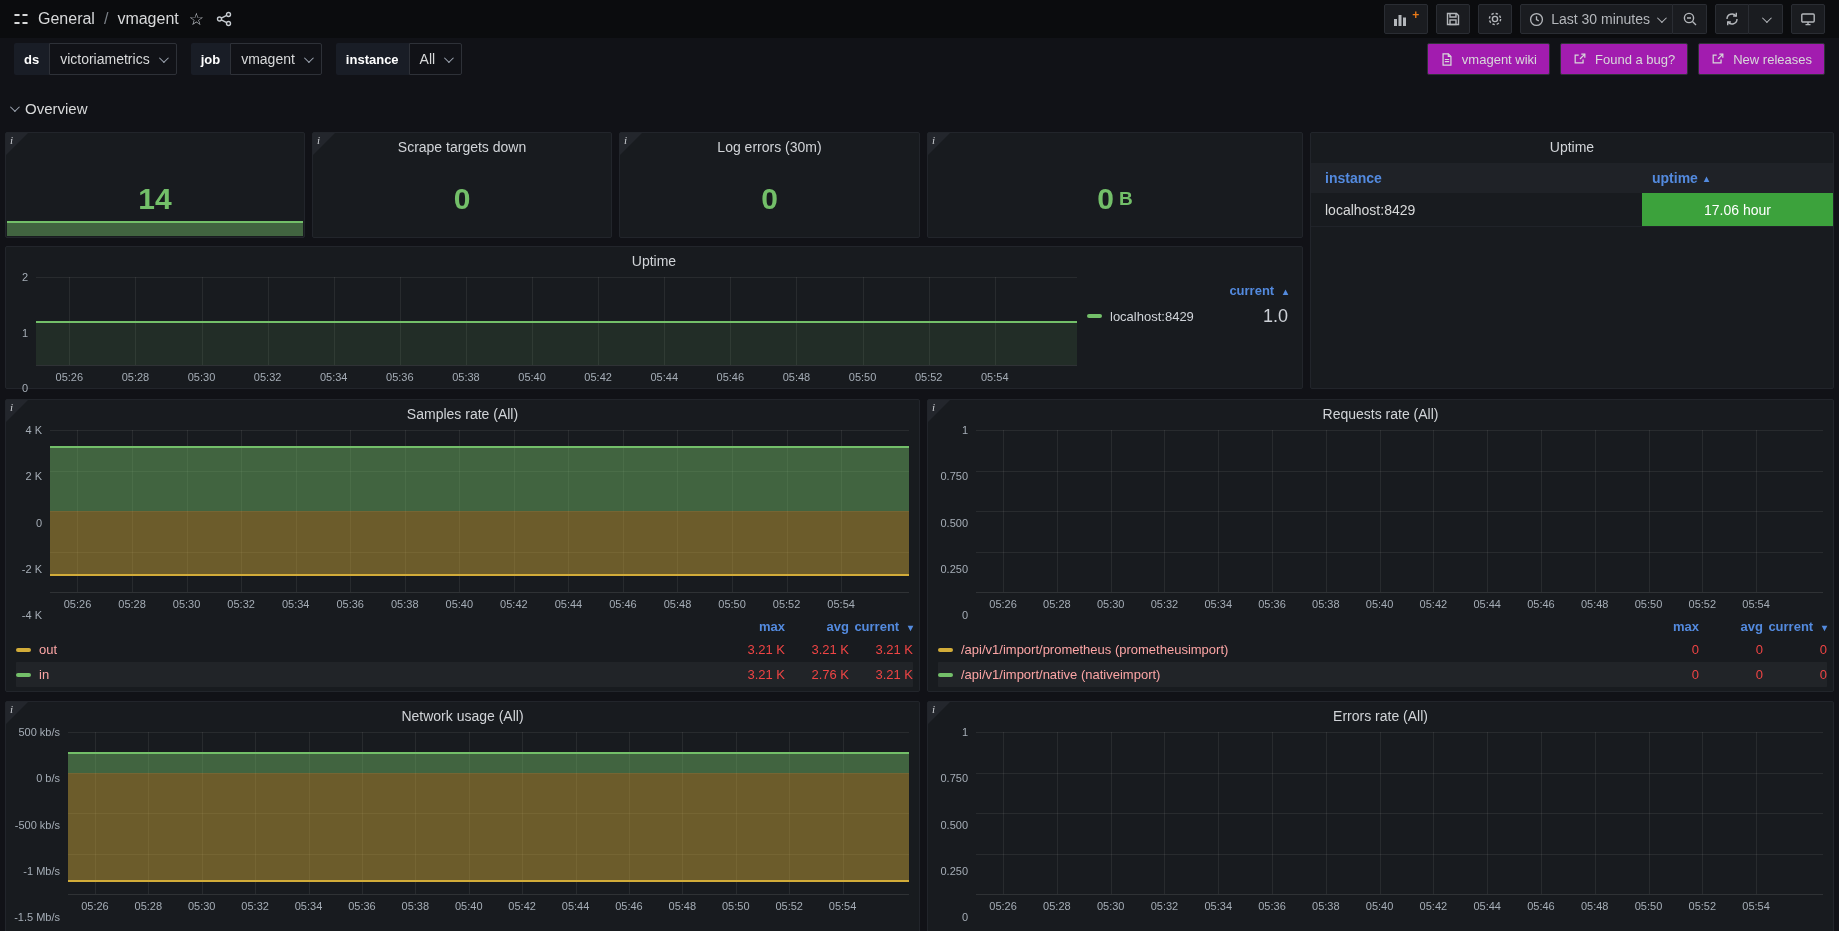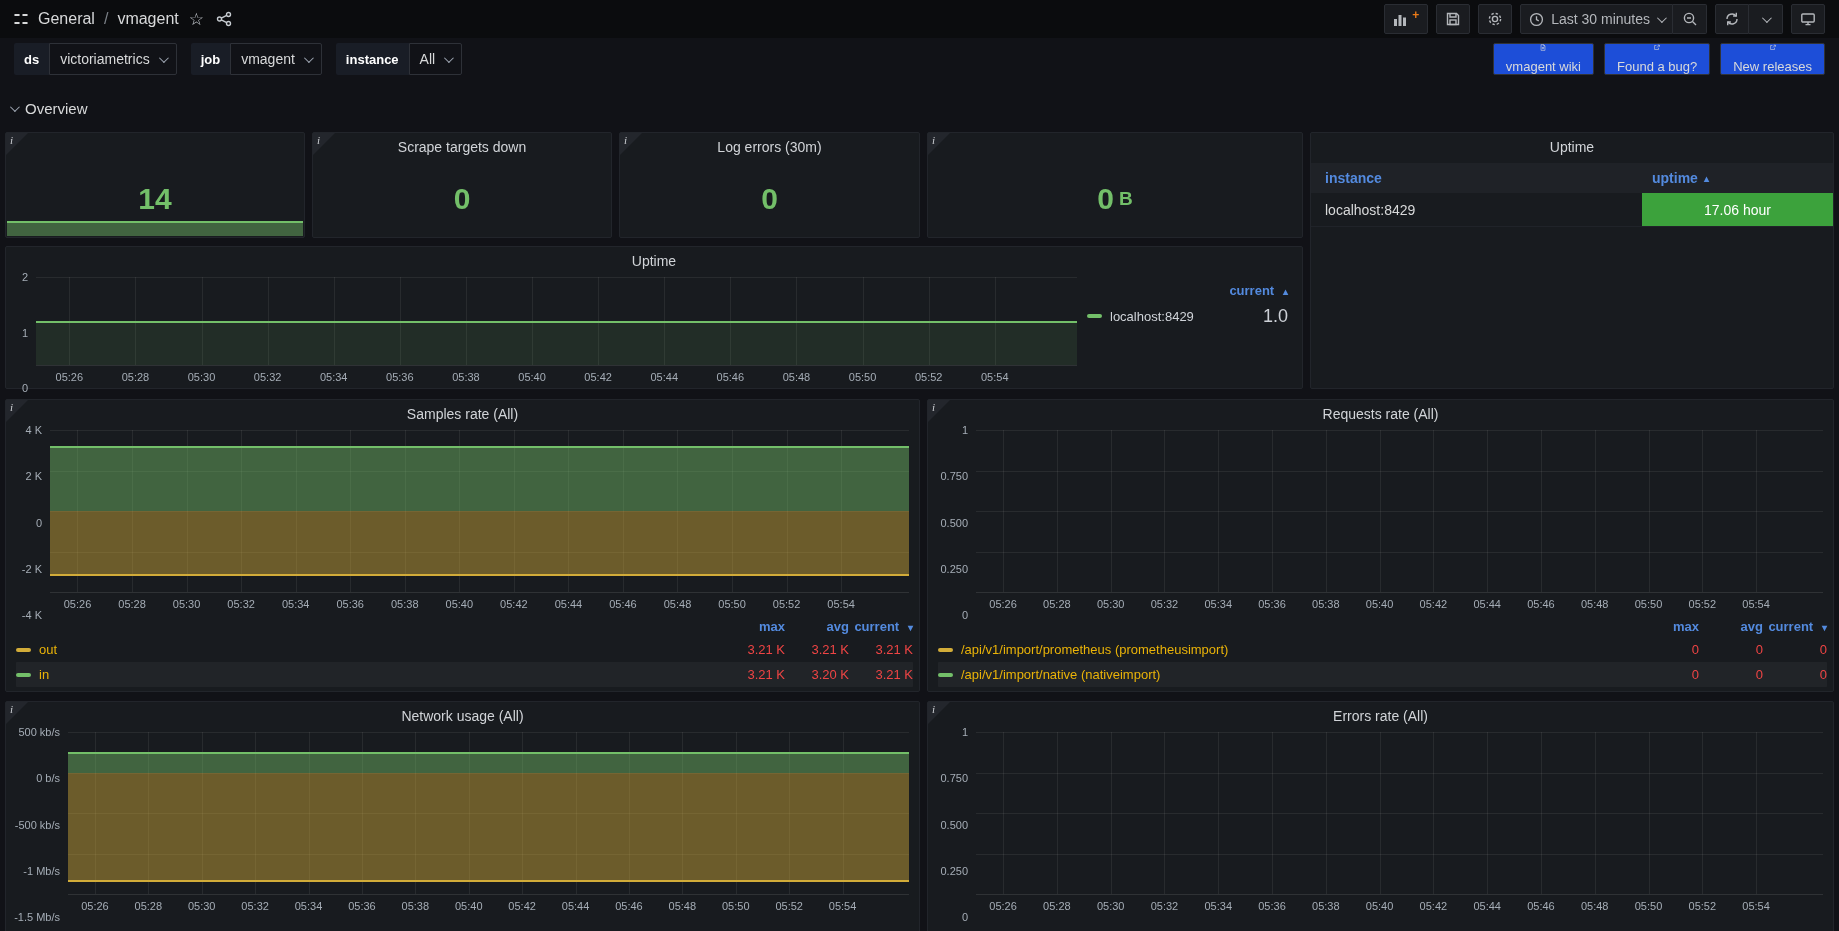--- a/index.html
+++ b/index.html
@@ -30,22 +30,22 @@
   
   .submenu { position:absolute; left:0; top:38px; width:100%; height:42px; display:flex;
     align-items:center; padding:0 14px; gap:14px; }
   .var { display:flex; height:32px; }
   .var-label { background:#191d26; color:#ffffff; font-size:13px; font-weight:bold;
     display:flex; align-items:center; padding:0 10px; border-radius:2px 0 0 2px; cursor:pointer; }
   .var-value { background:#111217; border:1px solid #2e3138; color:#d8d9da; font-size:14px;
     display:flex; align-items:center; gap:9px; padding:0 10px; border-radius:0 2px 2px 0; cursor:pointer; }
   .var-value .chev { color:#9fa7b3; }
   .submenu-right { margin-left:auto; display:flex; gap:10px; }
-  .link-btn { height:32px; background:#1d4ed8; border:1px solid #303338; border-radius:2px;
-    display:flex; align-items:center; gap:8px; padding:0 12px; font-size:13px; color:#d8d9da; cursor:pointer;flex-direction:column; }
+  .link-btn { height:32px; background:#a21caf; border:1px solid #303338; border-radius:2px;
+    display:flex; align-items:center; gap:8px; padding:0 12px; font-size:13px; color:#d8d9da; cursor:pointer; }
 
   
   .section-head { position:absolute; left:10px; top:100px; display:flex; align-items:center;
     gap:8px; font-size:15px; color:#d8d9da; cursor:pointer; }
   .section-head .chev { color:#9fa7b3; }
 
   
   .panel { position:absolute; background:#181b1f; border:1px solid #22252b; border-radius:2px; }
   .panel-title { height:28px; display:flex; align-items:center; justify-content:center;
     font-size:14px; color:#d1d4d8; cursor:pointer; }
@@ -87,21 +87,21 @@
 
   
   .legend { position:absolute; left:0; right:0; bottom:0; padding:0 6px 4px 10px; }
   .lg-head { display:flex; height:22px; align-items:center; }
   .lg-spacer { flex:1; }
   .lg-col { flex:0 0 64px; text-align:right; font-size:13px; }
   .lg-head .lg-col { color:#538ade; font-weight:bold; cursor:pointer; }
   .lg-row { display:flex; height:25px; align-items:center; border-radius:1px; }
   .lg-row.hl { background:rgba(255,255,255,0.045); }
   .dash { width:15px; height:4px; border-radius:2px; margin-right:8px; flex:0 0 auto; }
-  .lg-label { flex:1; font-size:13px; color:#eab308; cursor:pointer; }
+  .lg-label { flex:1; font-size:13px; color:#fca5a5; cursor:pointer; }
   .lg-val { color:#ef4444; }
 
   
   .right-legend { flex:0 0 215px; padding:6px 14px 0 0; }
   .rl-head { text-align:right; font-size:13px; color:#538ade; font-weight:bold; cursor:pointer; height:22px; }
   .rl-row { display:flex; align-items:center; height:22px; }
   .rl-label { flex:1; font-size:13px; color:#d0d4d9; cursor:pointer; }
   .rl-val { font-size:18px; color:#ccd0d6; }
 
   svg.ic { display:block; }
@@ -427,21 +427,21 @@
           <span class="dash" style="background: rgb(210, 172, 57);"></span>
           <span class="lg-label">out</span>
           <div class="lg-col lg-val">3.21 K</div>
           <div class="lg-col lg-val">3.21 K</div>
           <div class="lg-col lg-val">3.21 K</div>
         </div>
         <div class="lg-row hl">
           <span class="dash" style="background: rgb(115, 191, 105);"></span>
           <span class="lg-label">in</span>
           <div class="lg-col lg-val">3.21 K</div>
-          <div class="lg-col lg-val">3.20 K</div>
+          <div class="lg-col lg-val">2.76 K</div>
           <div class="lg-col lg-val">3.21 K</div>
         </div>
       </div>
   </div>
 
   <div class="panel" style="left:927px;top:399px;width:907px;height:293px;">
     <div class="corner">
         <span>i</span>
       </div>
     <div class="panel-title">Requests rate (All)</div>

